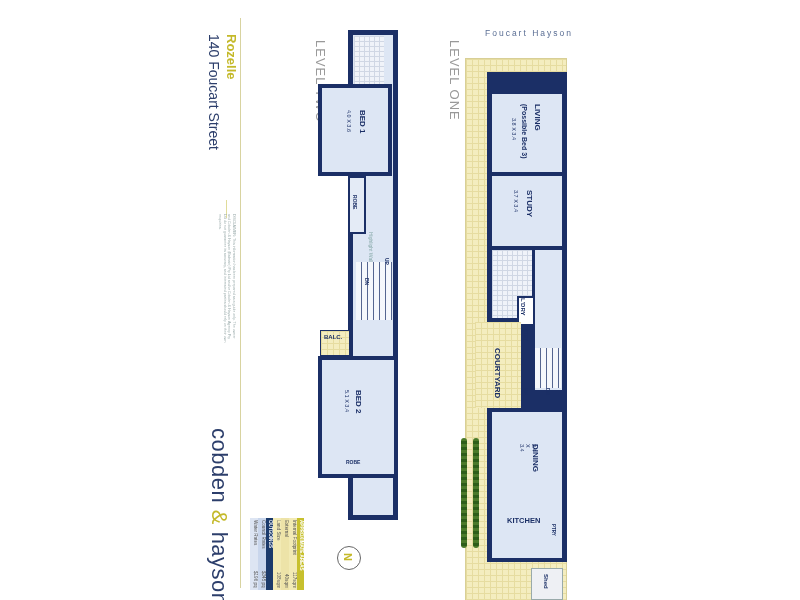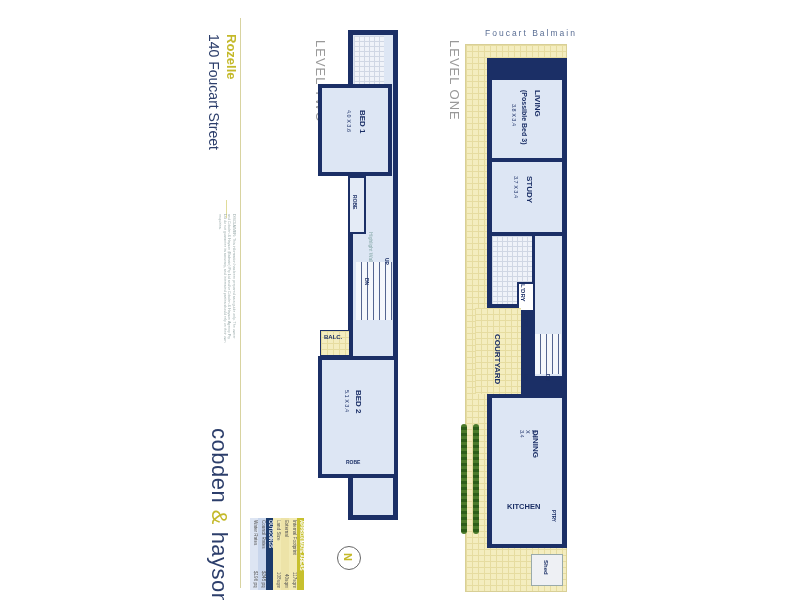--- a/index.html
+++ b/index.html
@@ -108,23 +108,23 @@
   <div class="abs" style="left:6px;top:304px;font-size:6px;font-weight:bold;color:#1b2f66;">BALC.</div>
 
   <div class="abs wall" style="left:0;top:326px;width:80px;height:122px;"></div>
   <div class="abs room" style="left:4px;top:330px;width:72px;height:114px;"></div>
   <div class="abs rlabel" style="left:36px;top:360px;">BED 2</div>
   <div class="abs rdim" style="left:26px;top:360px;">5.1 X 3.4</div>
   <div class="abs" style="left:28px;top:429px;font-size:5px;font-weight:bold;color:#1b2f66;">ROBE</div>
 </div>
 
 <div class="abs vtext level-label" style="left:447px;top:40px;">LEVEL ONE</div>
-<div class="abs street-label">Foucart Balmain</div>
+<div class="abs street-label">Foucart Hayson</div>
 
-<div class="abs" style="left:465px;top:44px;width:110px;height:391px;">
+<div class="abs" style="left:465px;top:58px;width:110px;height:391px;">
   <div class="abs paving" style="left:0;top:0;width:102px;height:548px;border:1px solid #d8cf96;box-sizing:border-box;"></div>
   <div class="abs wall" style="left:22px;top:14px;width:80px;height:490px;"></div>
 
   <div class="abs room" style="left:27px;top:36px;width:70px;height:78px;"></div>
   <div class="abs rlabel" style="left:68px;top:46px;">LIVING</div>
   <div class="abs rlabel" style="left:56px;top:46px;font-size:7px;">(Possible Bed 3)</div>
   <div class="abs rdim" style="left:46px;top:60px;">3.8 X 3.4</div>
 
   <div class="abs room" style="left:27px;top:118px;width:70px;height:70px;"></div>
   <div class="abs rlabel" style="left:60px;top:132px;">STUDY</div>

